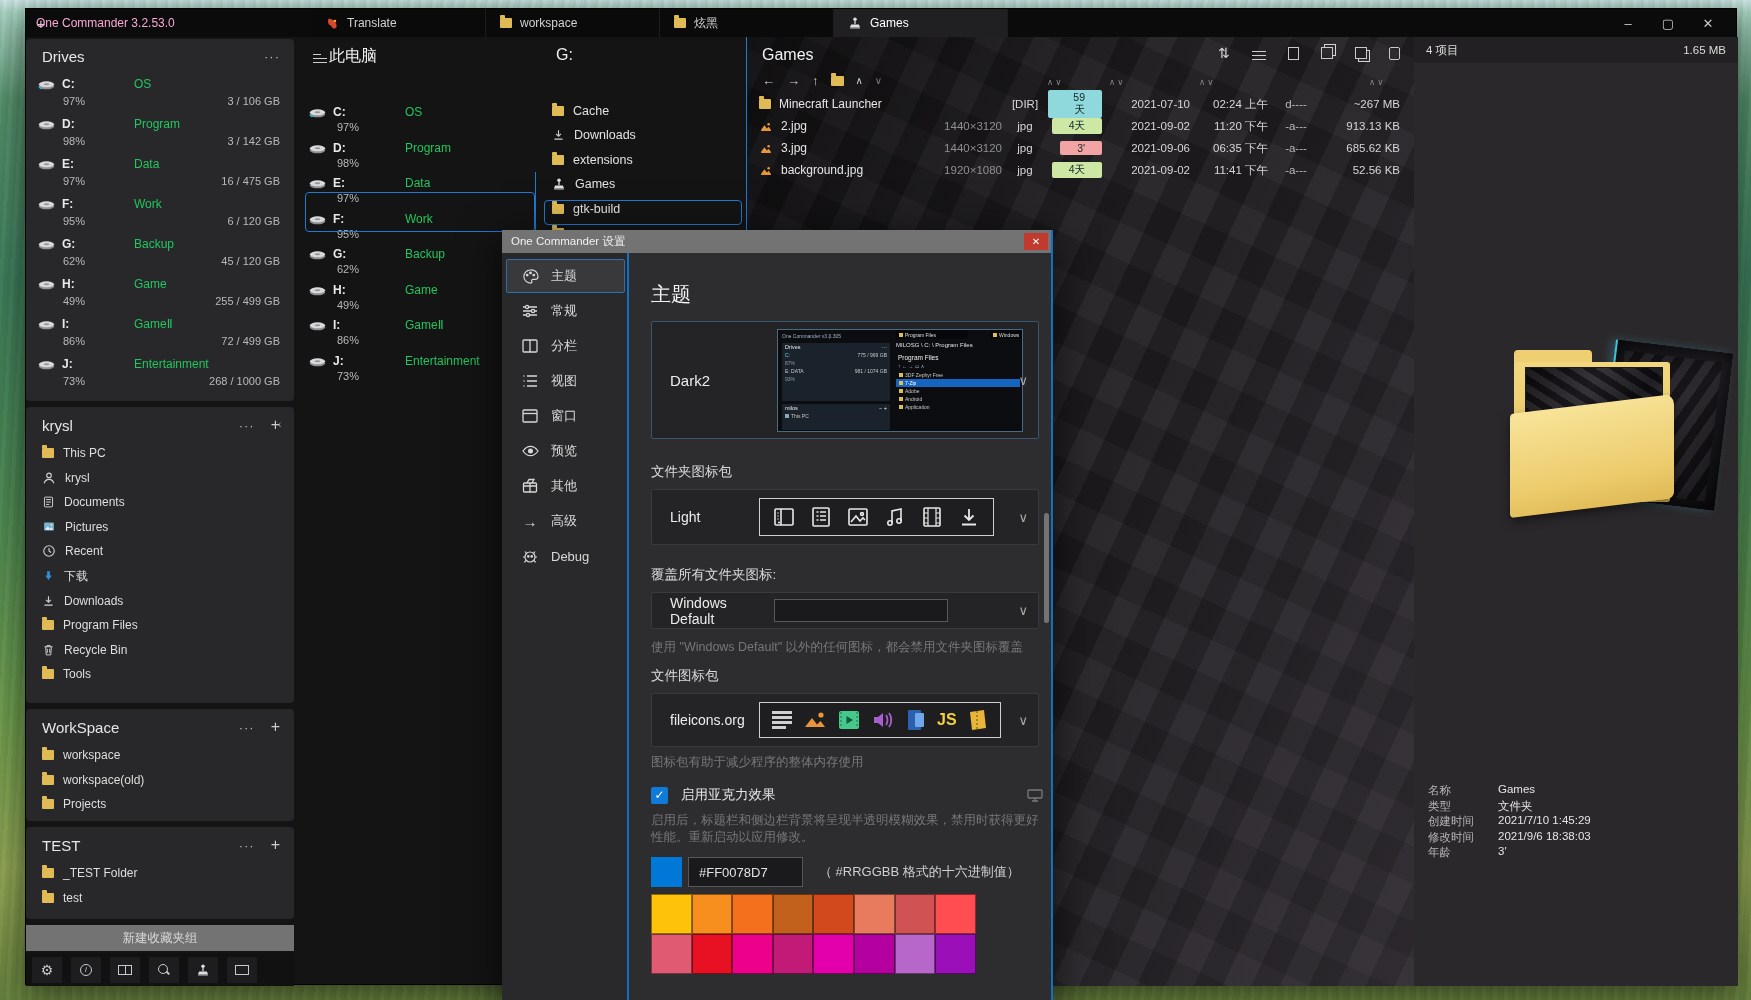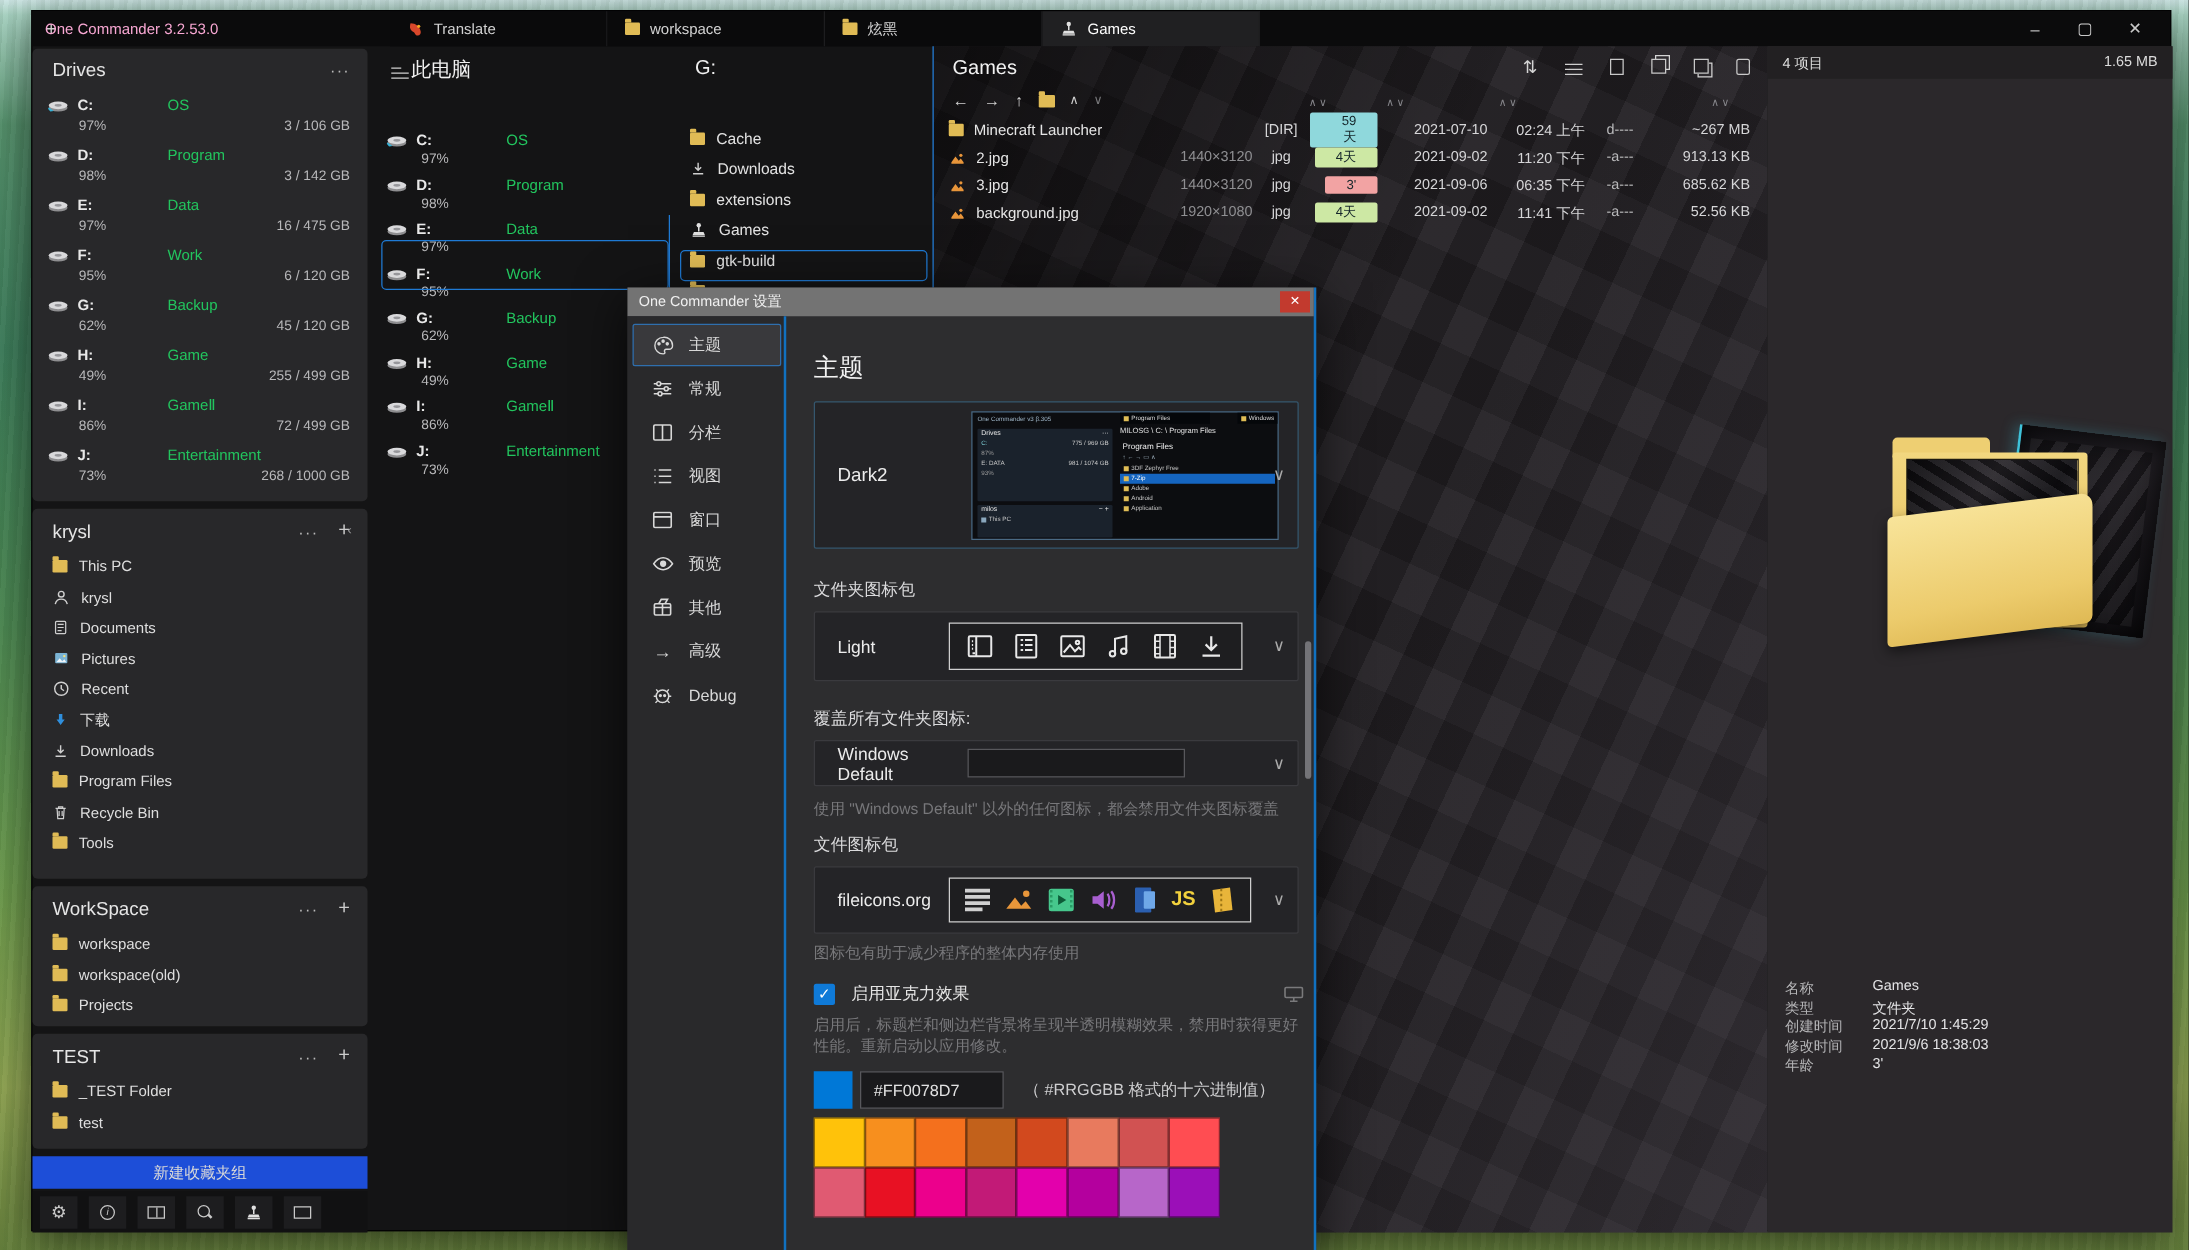--- a/index.html
+++ b/index.html
@@ -34,21 +34,21 @@
   .drive-row { position:absolute; left:0; right:0; height:40px; }
   .dr-l1 { display:flex; align-items:center; padding-left:12px; height:18px; margin-top:2px; }
   .dr-ic { width:24px; display:flex; }
   .dr-letter { width:28px; font-size:12px; font-weight:bold; color:#e8e8e8; }
   .dr-name { font-size:12px; color:#22c55e;margin-left:44px; }
   .dr-l2 { display:flex; padding-left:37px; padding-right:14px; height:16px; align-items:center; }
   .dr-pct { font-size:11px; color:#b9b9bb; flex:1; }
   .dr-size { font-size:11px; color:#b9b9bb; }
   .fav-row { position:absolute; left:0; right:0; height:24px; display:flex; align-items:center; gap:9px; padding-left:16px; }
   .fav-label { font-size:12px; color:#dedede; }
-  .newgroup { position:absolute; left:0; top:916px; width:268px; height:26px; background:#1d4ed8;
+  .newgroup { position:absolute; left:0; top:916px; width:268px; height:26px; background:#737373;
     display:flex; align-items:center; justify-content:center; font-size:12.5px; color:#d8d8d8; }
   .sb-toolbar { position:absolute; left:0; top:944px; width:268px; height:33px; background:#111112; display:flex; align-items:center; gap:9px; padding-left:6px; }
   .sbt { width:30px; height:26px; display:flex; align-items:center; justify-content:center; color:#c9c9c9; background:#1d1d1f; }
   
   .col-title { font-size:16px; color:#f0f0f0; }
   .tp-row { position:absolute; left:8px; right:4px; height:35px; }
   .tp-l1 { display:flex; align-items:center; height:18px; }
   .tp-l2 { padding-left:28px; font-size:11px; color:#b9b9bb; }
   .g-item { position:absolute; left:14px; right:6px; height:23px; display:flex; align-items:center; gap:9px; }
   .g-label { font-size:12.5px; color:#e2e2e2; }

